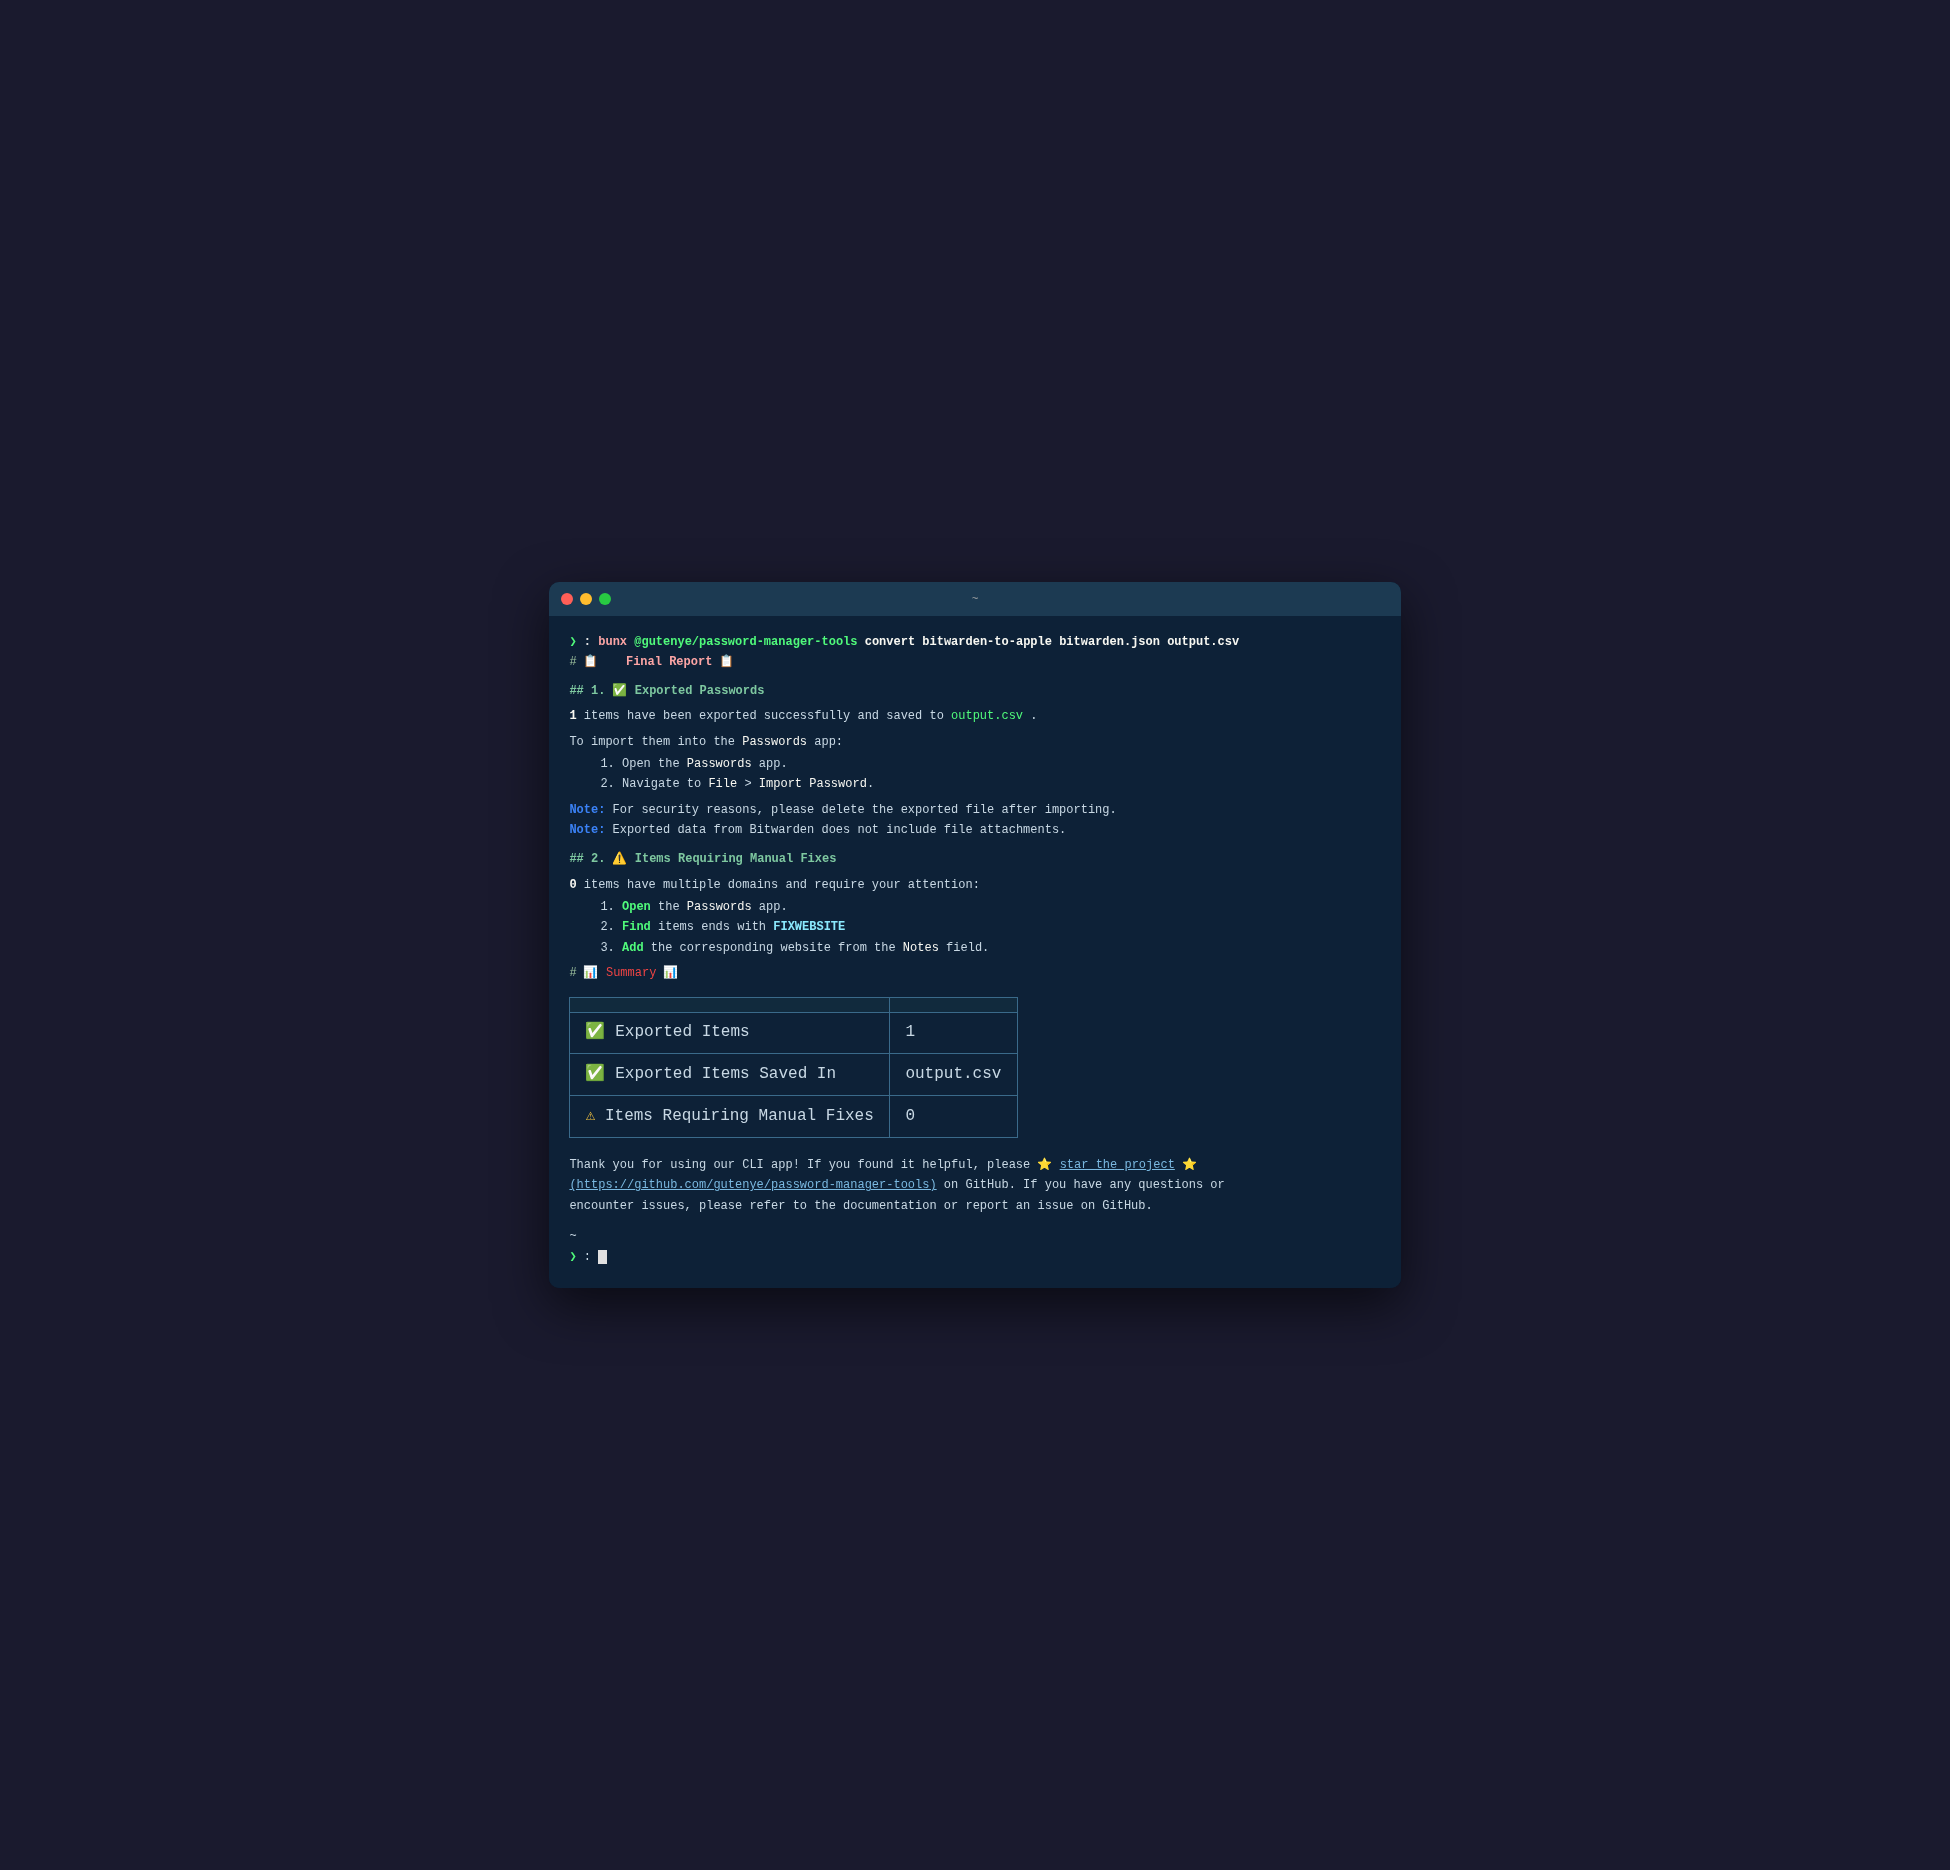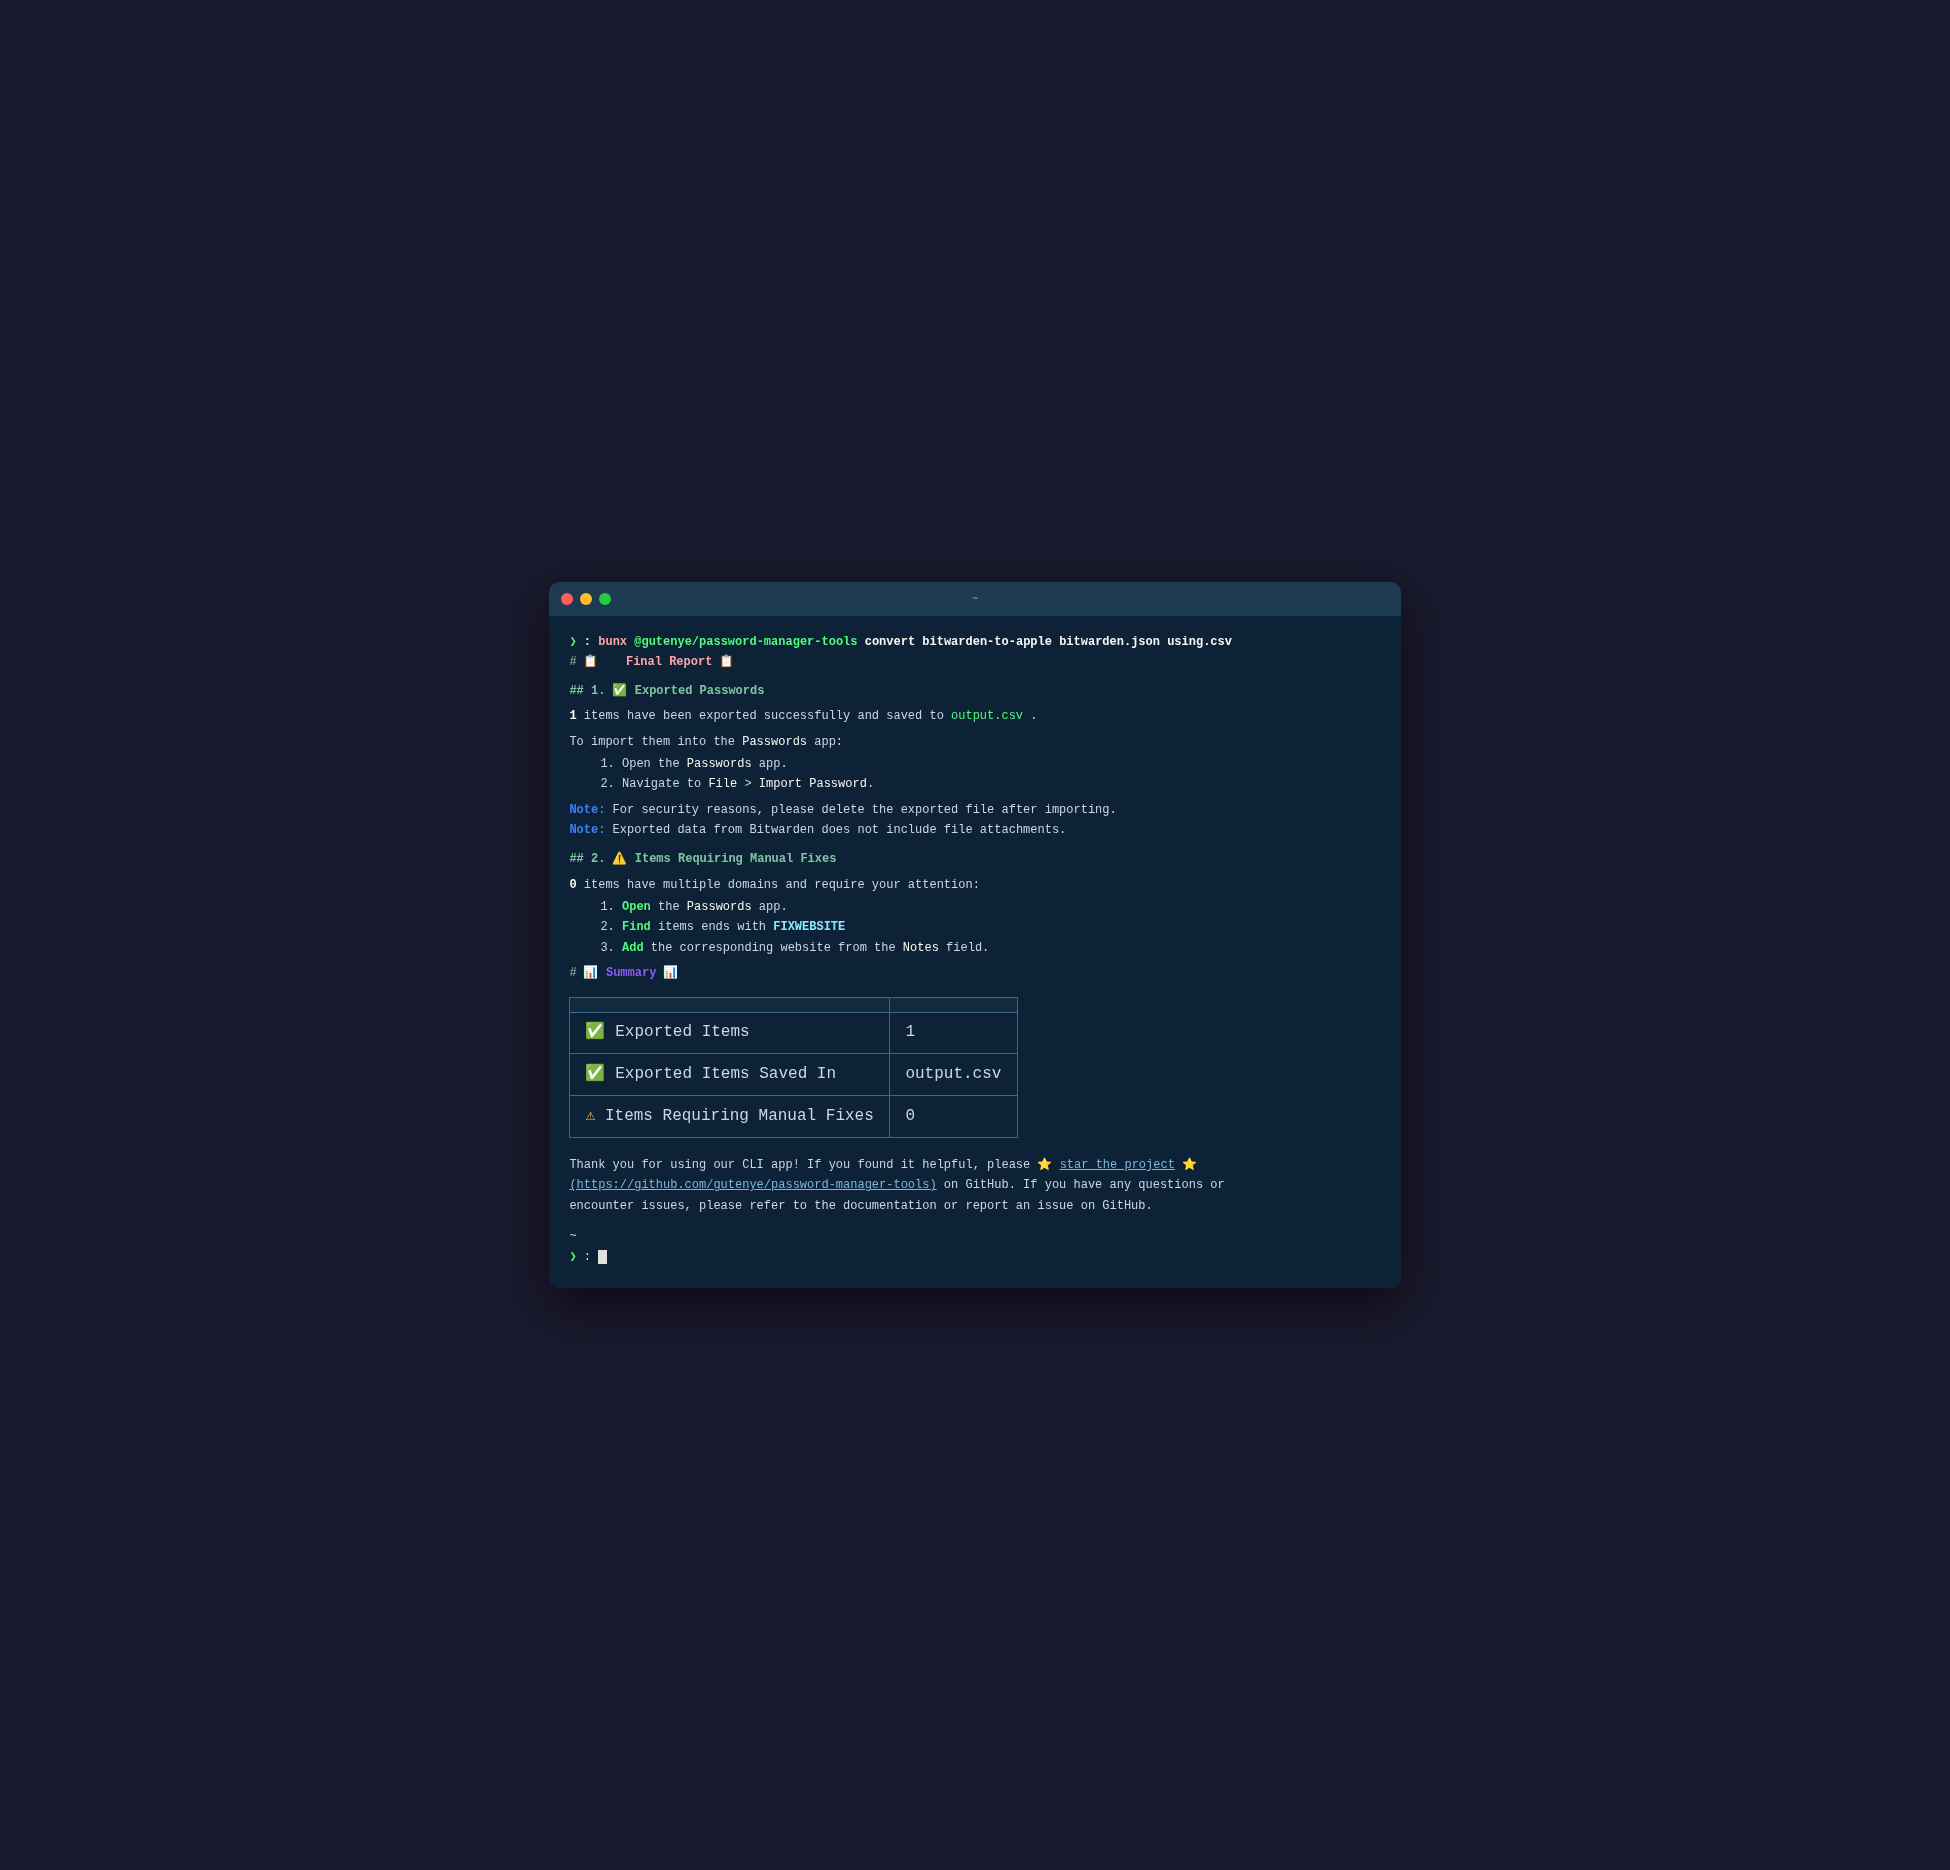--- a/index.html
+++ b/index.html
@@ -77,21 +77,21 @@
       color: #50fa7b;
       font-weight: bold;
     }
 
     .at-user { color: #fca5a5; }
     .at-repo { color: #50fa7b; }
     .cmd-text { color: #f8f8f2; }
 
     .heading-hash { color: #a0c4a0; }
     .heading-text-final { color: #fca5a5; font-weight: bold; margin-left: 20px; }
-    .heading-summary { color: #8b5cf6; font-weight: bold; }
+    .heading-summary { color: #ef4444; font-weight: normal; }
 
     .section-heading {
       color: #7ec8a0;
       font-weight: bold;
       margin-top: 3.4px;
     }
 
     .check-green { color: #50fa7b; }
     .warn-yellow { color: #f0c040; }
 
@@ -186,21 +186,21 @@
   </div>
 
   <div class="terminal-body">
 
     <span class="line prompt-line">
       <span class="prompt-symbol">❯</span>
       <span> : </span>
       <span class="at-user">bunx</span>
       <span> </span>
       <span class="at-repo">@gutenye/password-manager-tools</span>
-      <span class="cmd-text"> convert bitwarden-to-apple bitwarden.json using.csv</span>
+      <span class="cmd-text"> convert bitwarden-to-apple bitwarden.json output.csv</span>
     </span>
 
     <span class="line">
       <span class="heading-hash"># </span>
       <span>📋 </span>
       <span class="heading-text-final">Final Report</span>
       <span> 📋</span>
     </span>
 
     <span class="spacer"></span>

